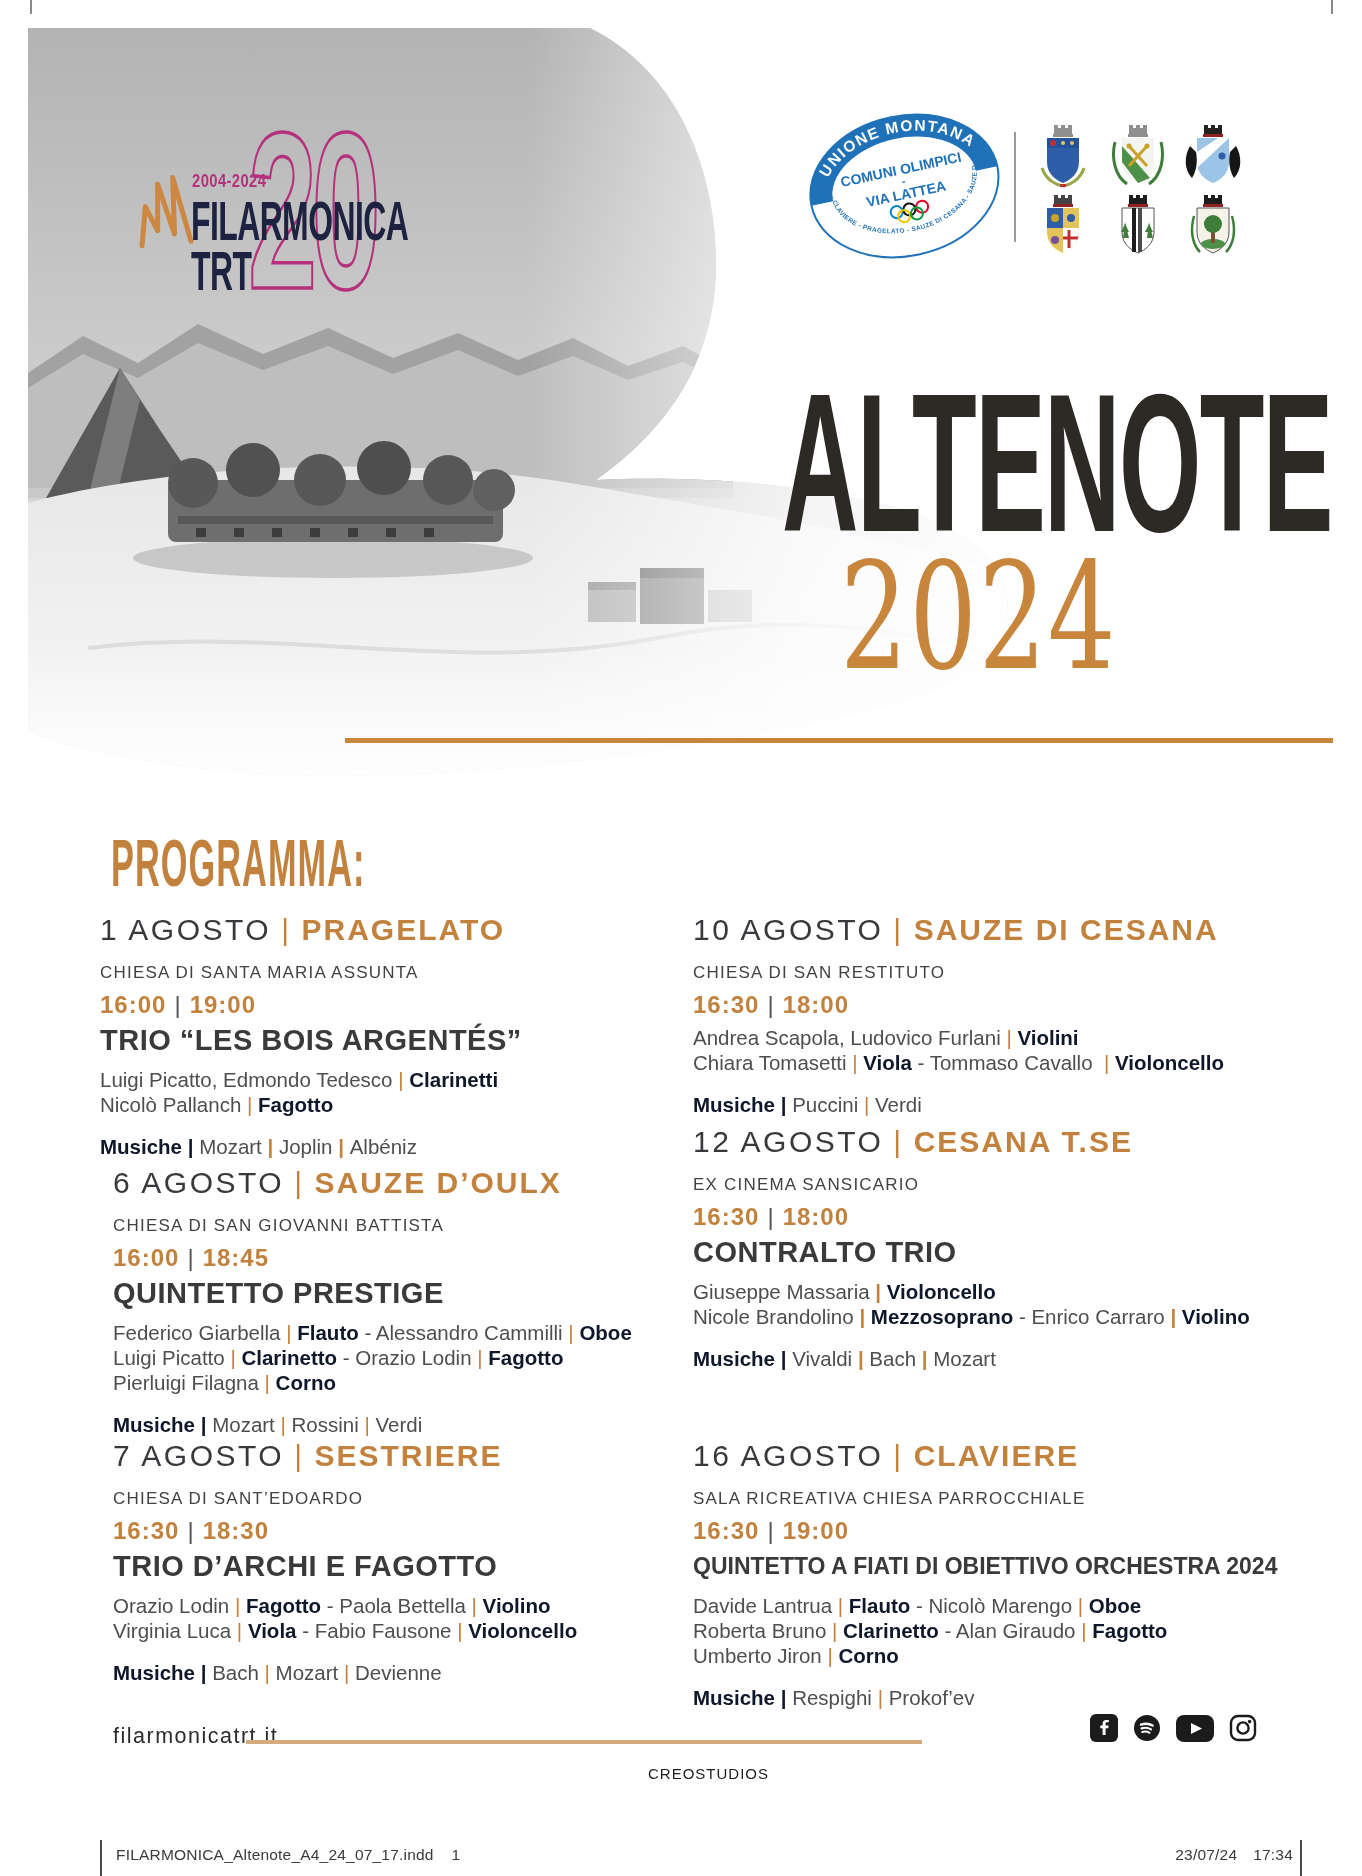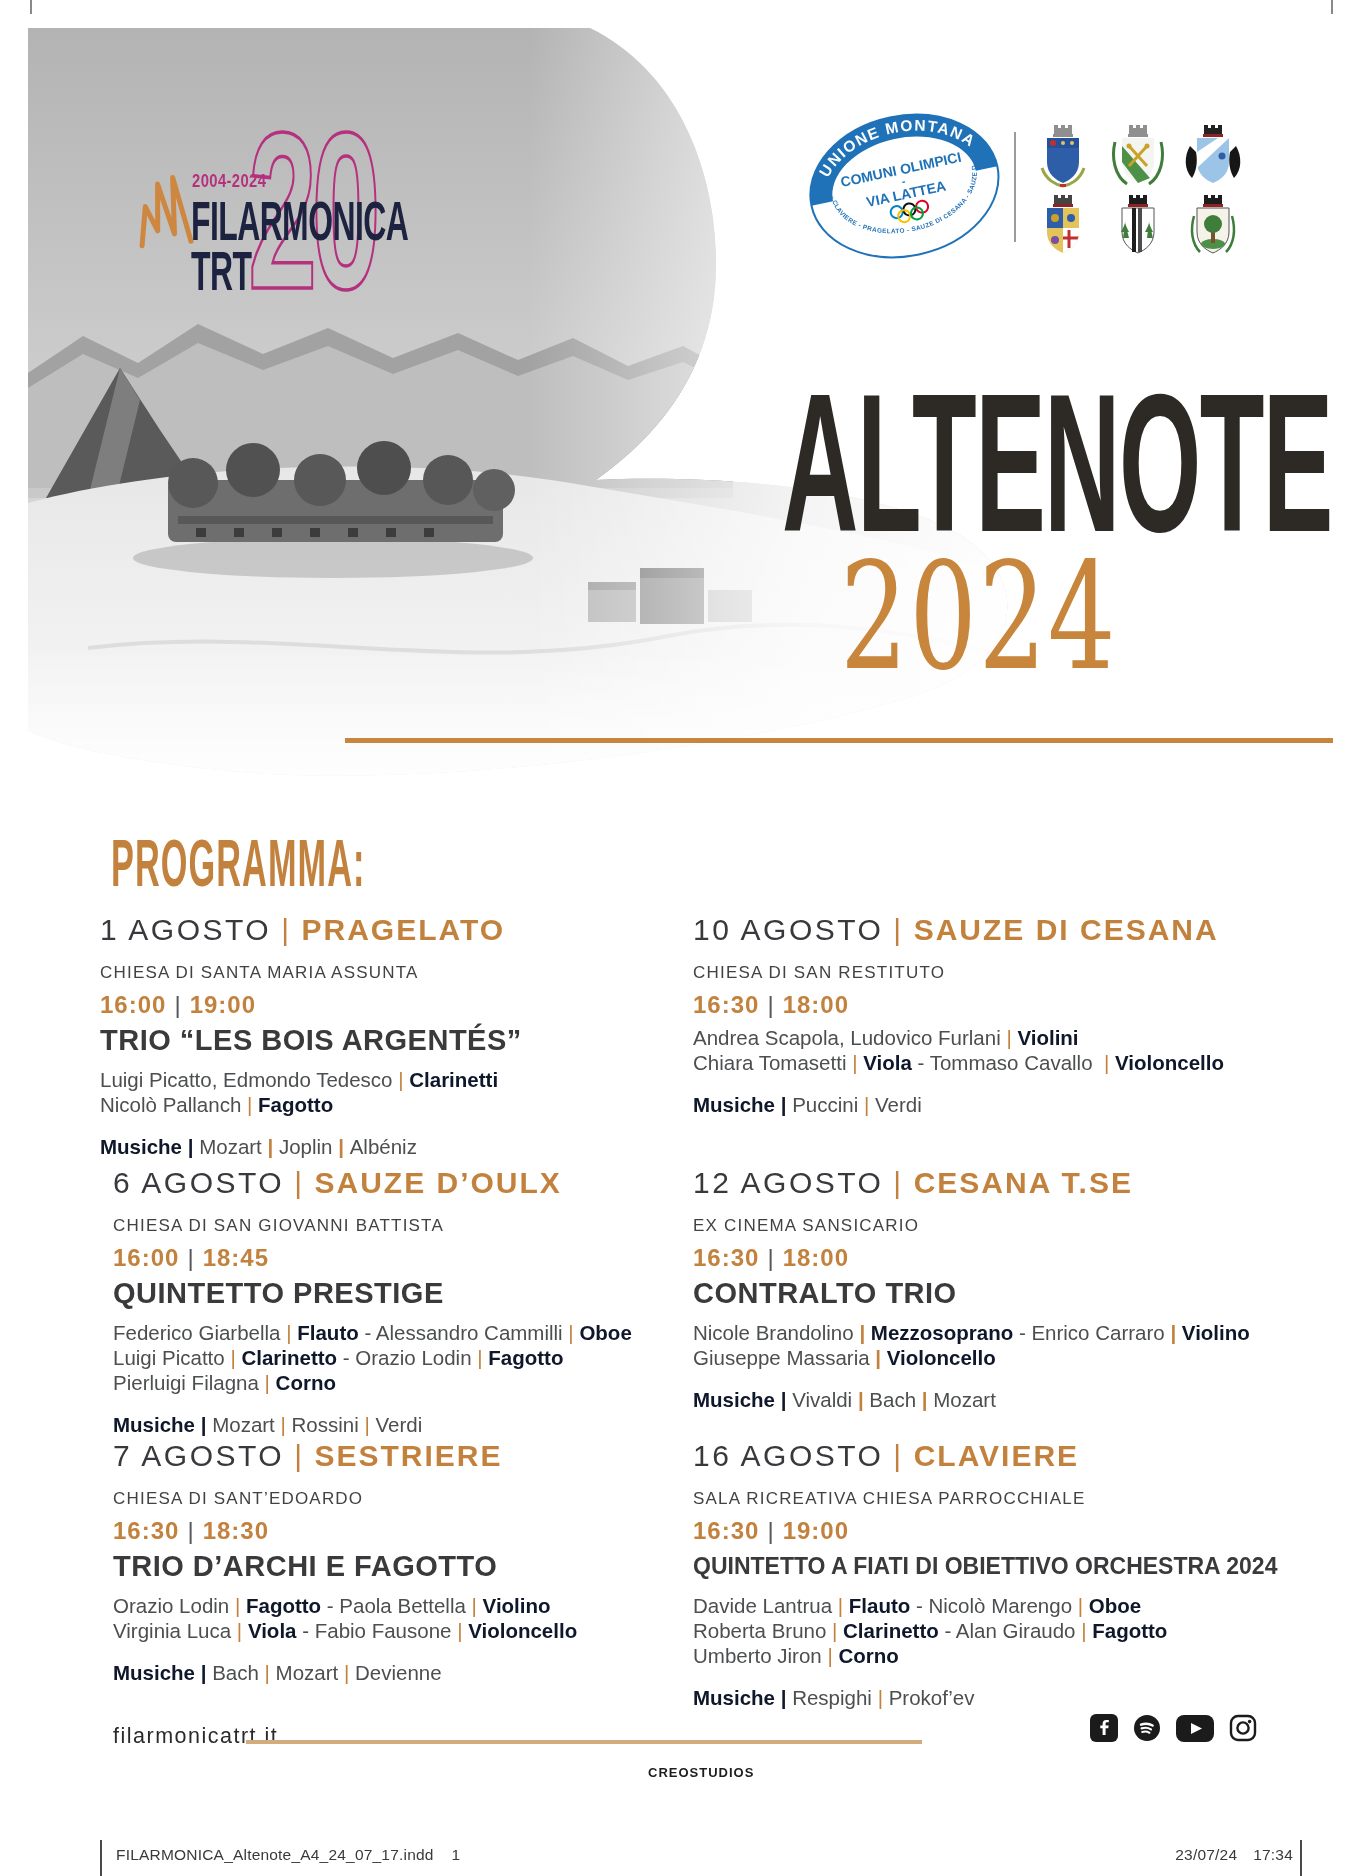--- a/index.html
+++ b/index.html
@@ -48,21 +48,21 @@
   .musiche{margin-top:17px}
   .sg-n,.sg-d{color:#4C4E50}
   .sg-p{color:#C2823E;font-weight:400}
   .sg-P{color:#C2823E;font-weight:700}
   .sg-i{color:#0f172a;font-weight:700}
 
   
   .site{position:absolute;left:113px;top:1724px;font-size:21.5px;letter-spacing:1.5px;color:#2A2A2A}
   .footline{position:absolute;left:246px;top:1740px;width:676px;height:3.5px;background:#D2AC7C}
   .socials{position:absolute;left:1090px;top:1714px;display:flex;gap:15px;align-items:center}
-  .credit{position:absolute;left:648px;top:1765px;font-size:13px;font-weight:700;
+  .credit{position:absolute;left:648px;top:1765px;font-size:15px;font-weight:400;
     letter-spacing:1px;color:#1E1E1E}
 
   .divider{position:absolute;left:1014px;top:132px;width:2px;height:110px;background:#9B9B9B}
   .crests{position:absolute;left:1026px;top:122px;width:224px;display:grid;
     grid-template-columns:repeat(3,1fr);grid-row-gap:4px;justify-items:center}
 </style>
 </head>
 <body>
 
 <div class="page">
@@ -323,28 +323,28 @@
     <h2 class="ev-head"><span class="d">10 AGOSTO</span><span class="sep">|</span><span class="loc">SAUZE DI CESANA</span></h2>
     <div class="ev-venue">CHIESA DI SAN RESTITUTO</div>
     <div class="ev-times"><span>16:30</span><span class="tsep">|</span><span>18:00</span></div>
     <div>
         <div class="pl"><span class="sg-n">Andrea Scapola, Ludovico Furlani </span><span class="sg-p">| </span><span class="sg-i">Violini</span></div>
         <div class="pl"><span class="sg-n">Chiara Tomasetti </span><span class="sg-p">| </span><span class="sg-i">Viola</span><span class="sg-d"> - </span><span class="sg-n">Tommaso Cavallo  </span><span class="sg-p">| </span><span class="sg-i">Violoncello</span></div>
       </div>
     <div class="pl musiche"><span class="sg-i">Musiche | </span><span class="sg-n">Puccini </span><span class="sg-p">| </span><span class="sg-n">Verdi</span></div>
   </section>
 
-  <section class="event" style="left:693px;top:1166px">
+  <section class="event" style="left:693px;top:1125px">
     <h2 class="ev-head"><span class="d">12 AGOSTO</span><span class="sep">|</span><span class="loc">CESANA T.SE</span></h2>
     <div class="ev-venue">EX CINEMA SANSICARIO</div>
     <div class="ev-times"><span>16:30</span><span class="tsep">|</span><span>18:00</span></div>
     <h3 class="ev-ens">CONTRALTO TRIO</h3>
     <div>
+        <div class="pl"><span class="sg-n">Giuseppe Massaria </span><span class="sg-P">| </span><span class="sg-i">Violoncello</span></div>
         <div class="pl"><span class="sg-n">Nicole Brandolino </span><span class="sg-P">| </span><span class="sg-i">Mezzosoprano</span><span class="sg-d"> - </span><span class="sg-n">Enrico Carraro </span><span class="sg-P">| </span><span class="sg-i">Violino</span></div>
-        <div class="pl"><span class="sg-n">Giuseppe Massaria </span><span class="sg-P">| </span><span class="sg-i">Violoncello</span></div>
       </div>
     <div class="pl musiche"><span class="sg-i">Musiche | </span><span class="sg-n">Vivaldi </span><span class="sg-P">| </span><span class="sg-n">Bach </span><span class="sg-P">| </span><span class="sg-n">Mozart</span></div>
   </section>
 
   <section class="event wide" style="left:693px;top:1439px">
     <h2 class="ev-head"><span class="d">16 AGOSTO</span><span class="sep">|</span><span class="loc">CLAVIERE</span></h2>
     <div class="ev-venue">SALA RICREATIVA CHIESA PARROCCHIALE</div>
     <div class="ev-times"><span>16:30</span><span class="tsep">|</span><span>19:00</span></div>
     <h3 class="ev-ens">QUINTETTO A FIATI DI OBIETTIVO ORCHESTRA 2024</h3>
     <div>

